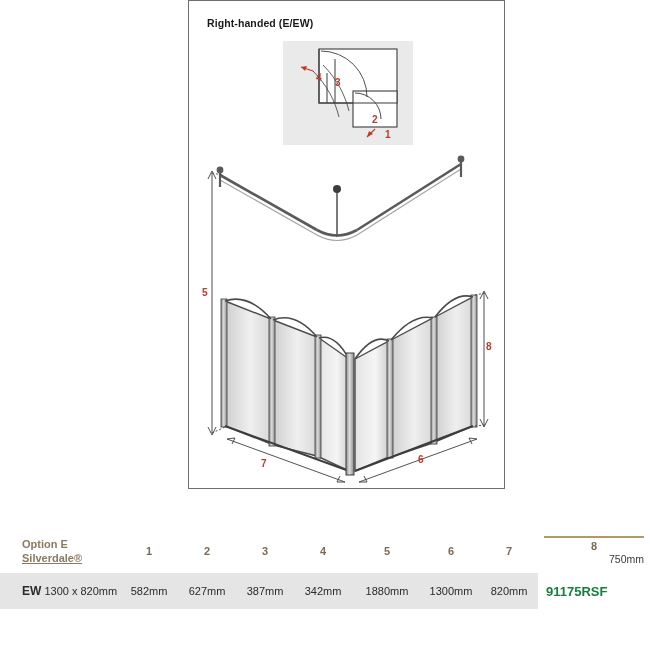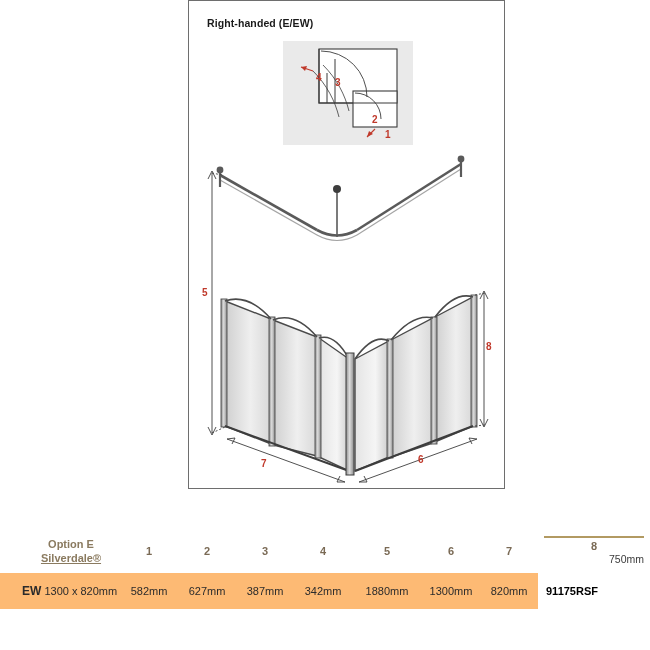--- a/index.html
+++ b/index.html
@@ -87,21 +87,21 @@
   }
   .hdr-row td {
     height: 42px;
     vertical-align: middle;
     text-align: center;
     font-size: 11px;
     font-weight: bold;
     color: #7a6a55;
   }
   .hdr-row td.optcell {
-    text-align: center;
+    text-align: left;
     padding-left: 22px;
     line-height: 14px;
     color: #8a7a5f;
   }
   .hdr-row td.optcell .opt-line2 {
     display: block;
     text-decoration: underline;
   }
   .col8cell {
     position: relative;
@@ -125,36 +125,36 @@
     color: #3b3b3b;
     text-align: right;
   }
 
   .data-row td {
     height: 36px;
     vertical-align: middle;
     text-align: center;
     font-size: 11px;
     color: #2b2b2b;
-    background: #fdba74;
+    background: #e5e5e5;
     border-top: 1px solid #ffffff;
   }
   .data-row td.labelcell {
     text-align: left;
     padding-left: 22px;
   }
   .data-row td.labelcell b {
     font-size: 12px;
   }
   .data-row td.codecell {
     text-align: left;
     padding-left: 8px;
-    font-size: 11px;
-    font-weight: bold;
-    color: #000000;
+    font-size: 13px;
+    font-weight: bold;
+    color: #15803d;
     background: #ffffff;
   }
 </style>
 </head>
 <body>
 
 <div class="diagram-panel">
 
   <div class="panel-title">Right-handed (E/EW)</div>
 

